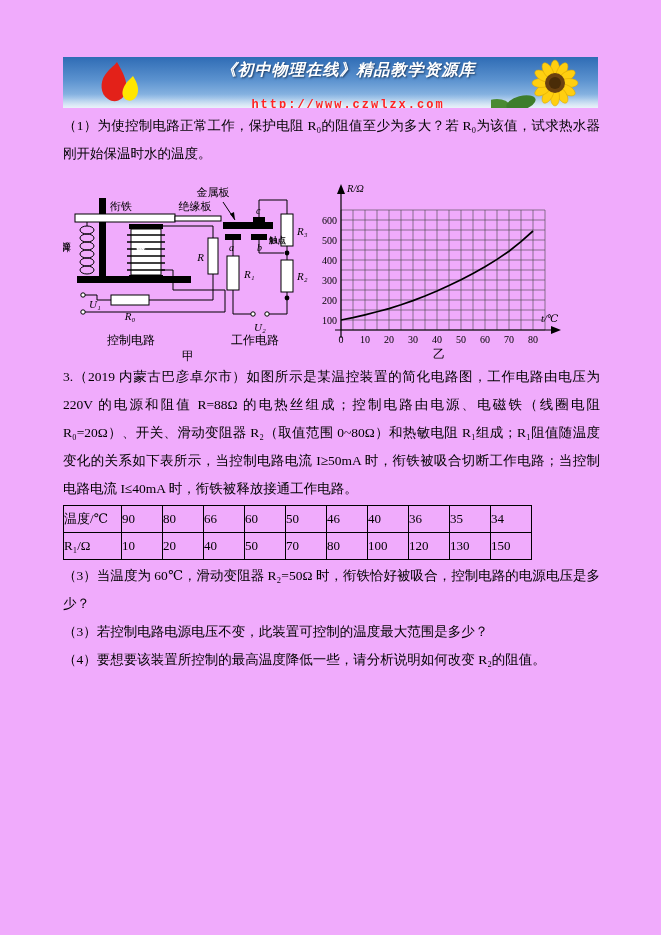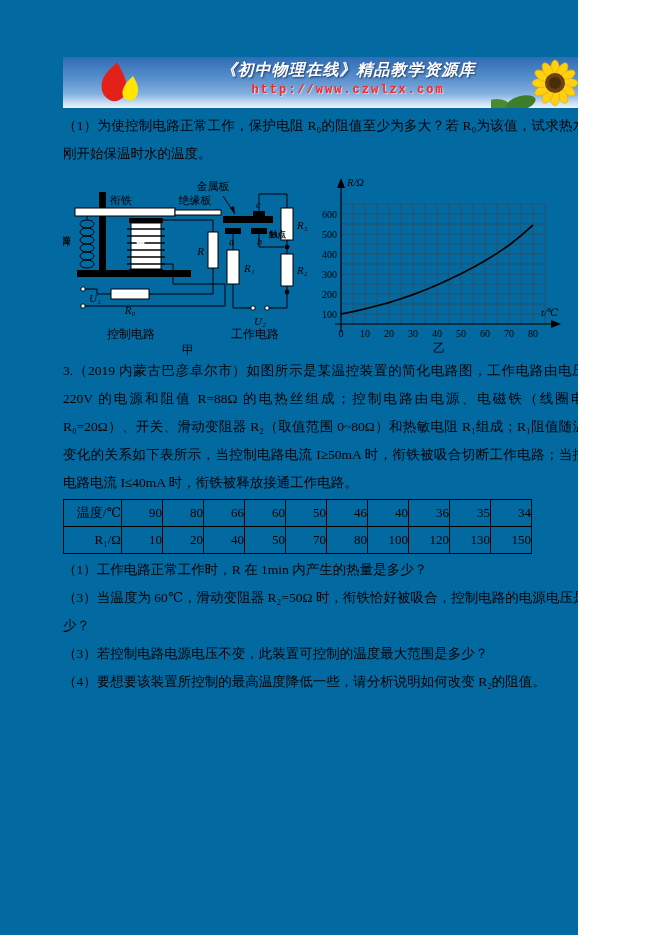--- a/index.html
+++ b/index.html
@@ -1,57 +1,57 @@
 <!DOCTYPE html>
 <html><head>
 <meta charset="utf-8">
 <style>
   html,body{margin:0;padding:0;}
   body{
     width:661px;height:935px;background:#ffffff;
     font-family:"Liberation Serif","DejaVu Serif",serif;color:#000;
   }
-  .page{position:relative;width:578px;height:935px;overflow:hidden;background:#0369a1;}
+  .page{position:relative;width:661px;height:935px;overflow:hidden;background:#f0abfc;}
 
   
   .banner{
     position:absolute;left:63px;top:57px;width:535px;height:51px;overflow:hidden;
     background:linear-gradient(180deg,#2f6cb5 0%,#5b92cf 45%,#8fb9e4 80%,#cfe2f3 100%);
   }
   .banner-cloud{
     position:absolute;left:0;bottom:0;width:100%;height:14px;
     background:linear-gradient(180deg,rgba(255,255,255,0) 0%,rgba(255,255,255,.55) 100%);
   }
   .flame-svg{position:absolute;left:32px;top:3px;width:62px;height:46px;}
   .banner-text{position:absolute;left:120px;top:3px;width:330px;text-align:center;}
   .banner-title{
     font-size:16px;font-weight:bold;font-style:italic;color:#fff;
     letter-spacing:1px;text-shadow:1px 1px 2px #1c3a61;white-space:nowrap;
   }
   .banner-url{
     font-family:"Liberation Mono","DejaVu Sans Mono",monospace;
     font-size:12px;font-weight:bold;color:#ff2222;letter-spacing:2px;
-    text-shadow:1px 1px 1px rgba(255,255,255,.6);margin-top:2px;white-space:nowrap;
+    text-shadow:1px 1px 1px rgba(255,255,255,.6);margin-top:17px;white-space:nowrap;
   }
   .sunflower-svg{position:absolute;left:428px;top:0;width:110px;height:51px;}
 
   
   .content{position:absolute;left:63px;top:112px;width:537px;font-size:13.5px;line-height:28px;}
   .para{margin:0;text-align:justify;}
   .sub{font-size:9px;}
   b{font-weight:normal;}
 
-  .figures{display:flex;gap:6px;margin-top:4px;align-items:flex-start;}
+  .figures{display:flex;gap:6px;margin-top:10px;align-items:flex-start;}
   .circuit-svg{width:250px;height:185px;flex:none;}
   .graph-svg{width:250px;height:185px;flex:none;}
   svg text{font-family:"Liberation Serif","DejaVu Serif",serif;}
 
   table.datatable{border-collapse:collapse;width:468px;table-layout:fixed;margin:2px 0 2px 0;}
   table.datatable td{
-    border:1px solid #000;text-align:right;vertical-align:middle;
+    border:1px solid #000;text-align:left;vertical-align:middle;
     height:26px;font-size:13px;padding:0;line-height:normal;
   }
 </style>
 </head>
 <body>
 
 <div class="page">
 
   <div class="banner">
     <div class="banner-cloud"></div>
@@ -287,18 +287,17 @@
             <td>70</td>
             <td>80</td>
             <td>100</td>
             <td>120</td>
             <td>130</td>
             <td>150</td>
           </tr>
         </tbody>
     </table>
 
-    <p class="para">（1）工作电路正常工作时，R 在 1min 内产生的热量是多少？</p>
     <p class="para">（3）当温度为 60℃，滑动变阻器 R₂=50Ω 时，衔铁恰好被吸合，控制电路的电源电压是多少？</p>
     <p class="para">（3）若控制电路电源电压不变，此装置可控制的温度最大范围是多少？</p>
     <p class="para">（4）要想要该装置所控制的最高温度降低一些，请分析说明如何改变 R₂的阻值。</p>
   </div>
 </div>
 
 </body></html>

